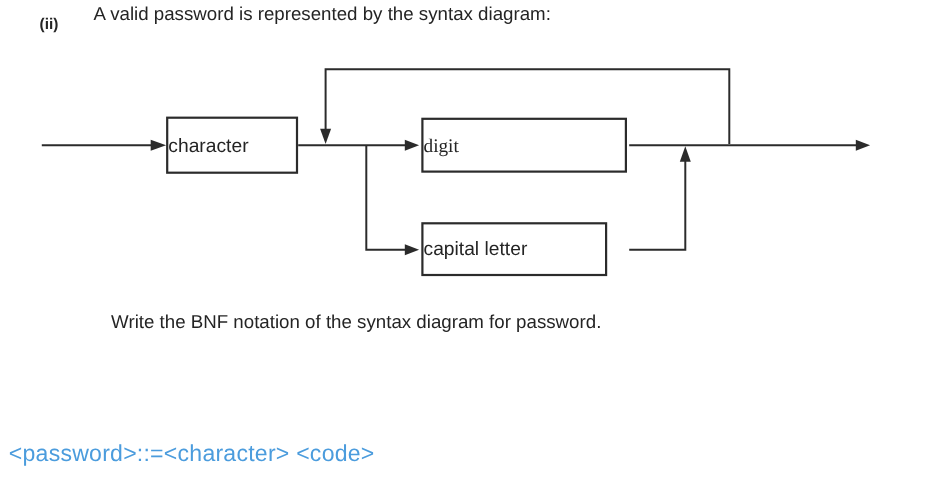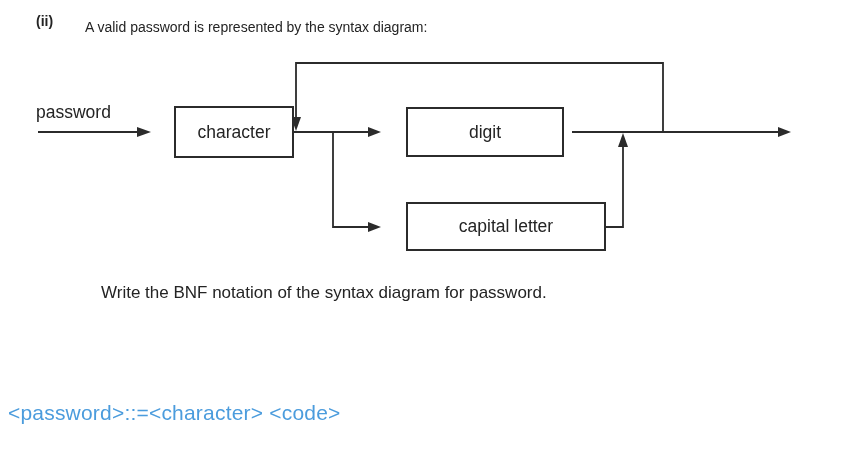--- a/index.html
+++ b/index.html
@@ -18,48 +18,46 @@
   }
   .abs { position: absolute; }
 
   
   .header-num {
     left: 36px; top: 13px;
     font-size: 14px;
     font-weight: bold;
   }
   .header-text {
-    left: 85px; top: 19px;
-    font-size: 14px;
+    left: 85px; top: 3px;
+    font-size: 17px;
   }
 
   
   .diagram-svg {
     left: 0; top: 0;
     width: 862px;
     height: 456px;
     pointer-events: none;
   }
   .entry-label {
     left: 36px; top: 102px;
     font-size: 17.5px;
   }
   .node-box {
     box-sizing: border-box;
     border: 2px solid #2b2b2b;
     background: #ffffff;
     display: flex;
     align-items: center;
-    justify-content: center;
     font-size: 17.5px;
-    margin-left: 23px;
   }
   .box-character { left: 151px; top: 106px; width: 120px; height: 52px; }
-  .box-digit     { left: 383px; top: 107px; width: 158px; height: 50px; }
-  .box-capital   { left: 383px; top: 202px; width: 200px; height: 49px; }
+  .box-digit     { left: 383px; top: 107px; width: 187px; height: 50px; font-family: Liberation Serif, serif; }
+  .box-capital   { left: 383px; top: 202px; width: 169px; height: 49px; }
 
   
   .question-text {
     left: 101px; top: 283px;
     font-size: 17px;
   }
 
   
   .bnf-block {
     left: 8px; top: 338px;
@@ -95,21 +93,20 @@
     <g fill="#2b2b2b" stroke="none">
       <polygon points="151,132 137,127 137,137"></polygon>
       <polygon points="381,132 368,127 368,137"></polygon>
       <polygon points="381,227 368,222 368,232"></polygon>
       <polygon points="791,132 778,127 778,137"></polygon>
       <polygon points="296,131 291,117 301,117"></polygon>
       <polygon points="623,133 618,147 628,147"></polygon>
     </g>
   </svg>
 
-  <span class="abs entry-label">password</span>
 
   <div class="abs node-box box-character">
     <span>character</span>
   </div>
   <div class="abs node-box box-digit">
     <span>digit</span>
   </div>
   <div class="abs node-box box-capital">
     <span>capital letter</span>
   </div>

